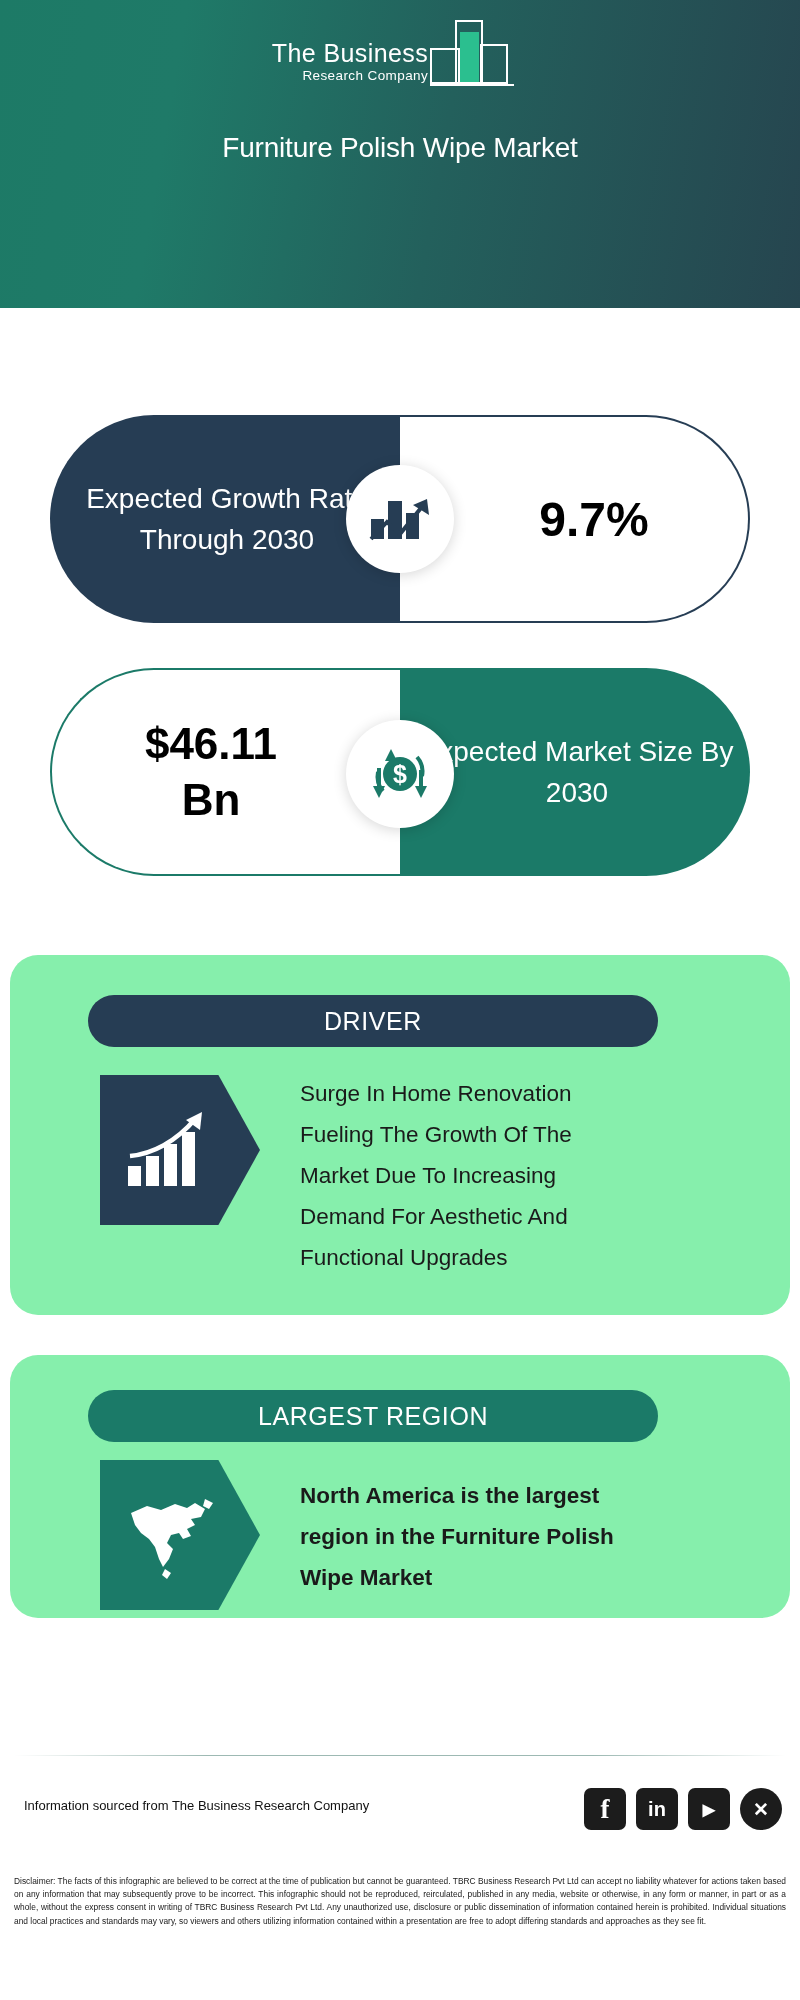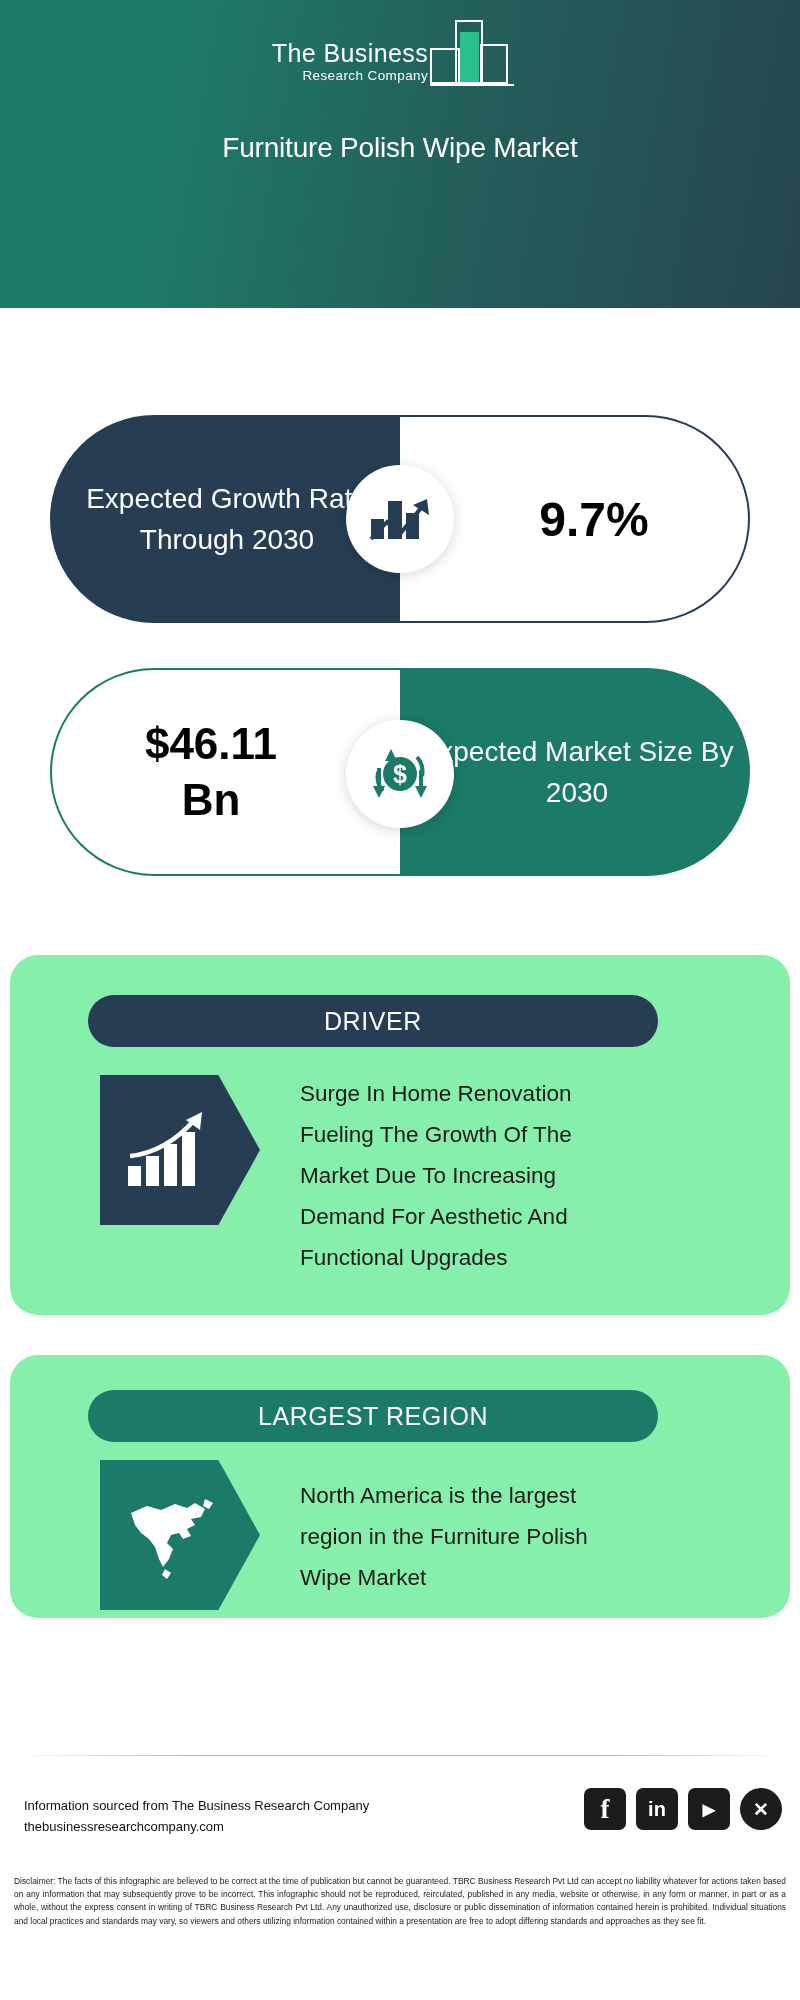--- a/index.html
+++ b/index.html
@@ -114,21 +114,21 @@
     clip-path:polygon(0 0, 74% 0, 100% 50%, 74% 100%, 0 100%);
     display:flex; align-items:center; justify-content:center;
   }
   .ab-driver { left:90px; top:120px; background:#263d54; }
   .ab-region { left:90px; top:105px; background:#1b7a68; }
 
   .panel-body {
     position:absolute; color:#1a1a1a; font-size:22.5px; line-height:41px; font-weight:400;
   }
   .pb-driver { left:290px; top:118px; width:330px; }
-  .pb-region { left:290px; top:120px; width:340px; }
+  .pb-region { left:290px; top:120px; width:340px;font-weight:bold; }
 
   
   .foot-rule {
     position:absolute; left:14px; top:1755px; width:772px; height:1px;
     background:linear-gradient(90deg,#ffffff,#9db9b3 25%,#9db9b3 75%,#ffffff);
   }
   .src {
     position:absolute; left:24px; top:1795px; color:#111111;
     font-size:13px; line-height:21px;
   }
@@ -241,21 +241,20 @@
       <path fill="#ffffff" d="M44 80 L50 84 L46 90 L41 86 Z"></path>
     </svg>
   </div>
   <div class="panel-body pb-region">North America is the largest region in the Furniture Polish Wipe Market</div>
 </div>
 
 <div class="foot-rule"></div>
 
 <div class="src">
   <div>Information sourced from The Business Research Company</div>
-  <div>thebusinessresearchcompany.com</div>
 </div>
 
 <div class="socials">
   <a class="soc" style="font-size:27px;font-family:'Liberation Serif',serif;">
     <span>f</span>
   </a>
   <a class="soc" style="font-size:20px;">
     <span>in</span>
   </a>
   <a class="soc" style="font-size:16px;">

